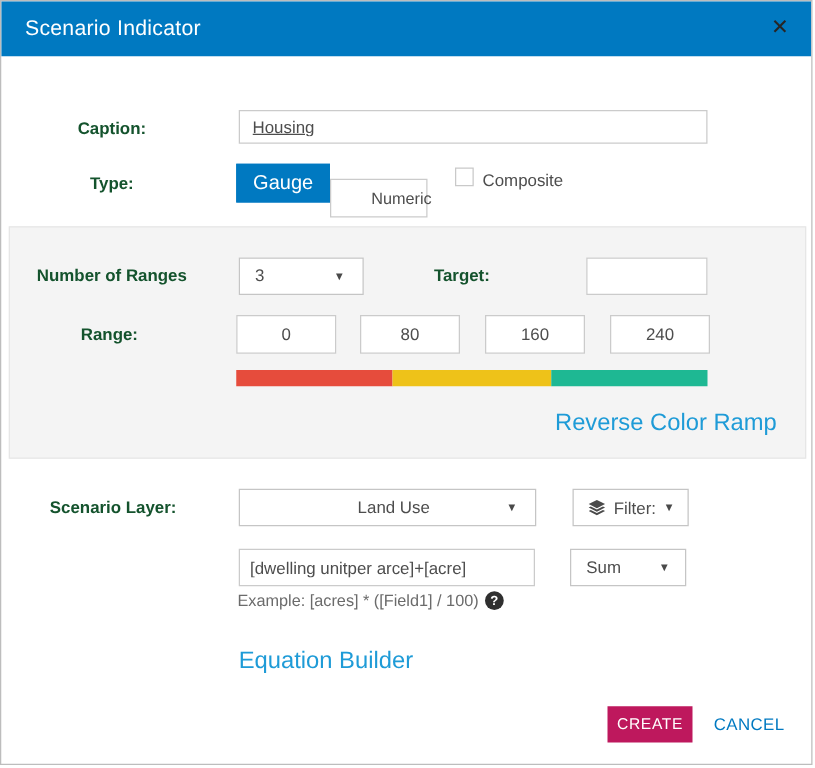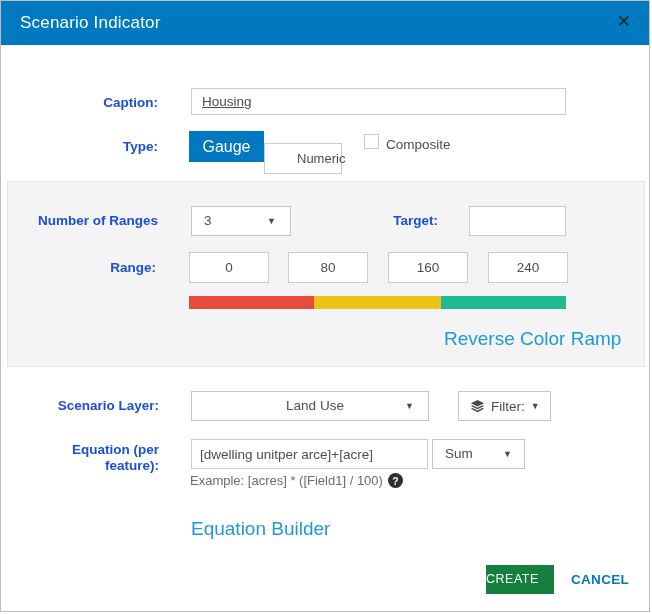--- a/index.html
+++ b/index.html
@@ -11,21 +11,21 @@
   .abs{ position:absolute; }
 
   
   .hdr{ left:0; top:0; width:648px; height:44px; background:#0079c1; }
   .hdr-title{ left:19px; top:0; height:27px; line-height:44px; color:#ffffff;
     font-size:17px; font-weight:400; letter-spacing:.2px; }
   .hdr-close{ right:16px; top:0; height:44px; line-height:42px; color:#262626;
     font-size:17px; cursor:pointer; padding:0 2px; }
 
   
-  .lbl{ color:#1d4ed8; font-size:13.5px; font-weight:700; text-align:right; }
+  .lbl{ color:#14532d; font-size:13.5px; font-weight:700; text-align:center; }
   .plain{ color:#4d4d4d; font-size:13.5px; font-weight:400; }
 
   input[type=text]{
     border:1px solid #cbcbcb; background:#fff; color:#4d4d4d;
     font-family:"Liberation Sans", sans-serif; font-size:13.5px;
     outline:none;
   }
 
   
   .cap-lbl{ left:20px; top:94px; width:137px; }
@@ -71,34 +71,34 @@
 
   
   .lay-lbl{ left:21px; top:397px; width:137px; }
   .dd-layer{ left:190px; top:390px; width:238px; height:30px; line-height:28px; padding-left:10px;text-align:center; }
   .filter-btn{ left:457px; top:390px; width:93px; height:30px; display:flex;
     align-items:center; padding-left:11px; gap:6px; }
 
   
   .eq-lbl{ left:21px; top:441px; width:137px; line-height:16px; }
   .eq-input{ left:190px; top:438px; width:237px; height:30px; padding:0 8px; font-size:13px; }
-  .dd-sum{ left:431px; top:438px; width:93px; height:30px; line-height:28px; padding-left:12px; }
+  .dd-sum{ left:455px; top:438px; width:93px; height:30px; line-height:28px; padding-left:12px; }
   .ex-line{ left:189px; top:472px; font-size:13px; color:#6b6b6b; display:flex;
     align-items:center; gap:5px; }
   .help{ width:15px; height:15px; border-radius:50%; background:#2f2f2f; color:#fff;
     font-size:10.5px; font-weight:700; display:inline-flex; align-items:center;
     justify-content:center; cursor:pointer; }
   .builder-link{ left:190px; top:469px;margin-top:48px; }
 
   
-  .btn-create{ left:485px; top:564px; width:68px; height:29px; background:#15803d;
+  .btn-create{ left:485px; top:564px; width:68px; height:29px; background:#be185d;
     color:#fff; border:none; font-size:12.5px; letter-spacing:.5px; cursor:pointer;
-    text-align:left; line-height:29px; font-family:"Liberation Sans", sans-serif; }
+    text-align:center; line-height:29px; font-family:"Liberation Sans", sans-serif; }
   .cancel{ left:570px; top:571px; color:#0079c1; font-size:13.5px;
-    letter-spacing:.3px; cursor:pointer;font-weight:bold; }
+    letter-spacing:.3px; cursor:pointer; }
 </style>
 </head>
 <body>
 
 <div class="dialog">
 
   <div class="abs hdr">
     <div class="abs hdr-title">Scenario Indicator</div>
     <div class="abs hdr-close">✕</div>
   </div>
@@ -145,24 +145,20 @@
   <div class="abs dd filter-btn">
     <svg width="15" height="15" viewBox="0 0 16 16">
       <path d="M8 1 L15 4.5 L8 8 L1 4.5 Z" fill="#4a4a4a"></path>
       <path d="M1 7.5 L8 11 L15 7.5 L13.2 6.6 L8 9.2 L2.8 6.6 Z" fill="#4a4a4a"></path>
       <path d="M1 10.5 L8 14 L15 10.5 L13.2 9.6 L8 12.2 L2.8 9.6 Z" fill="#4a4a4a"></path>
     </svg>
     <span style="font-size:13.5px;">Filter:</span>
     <span style="font-size:9px; color:#4a4a4a;">▼</span>
   </div>
 
-  <div class="abs lbl eq-lbl">
-    <div>Equation (per</div>
-    <div>feature):</div>
-  </div>
   <input type="text" class="abs eq-input" value="[dwelling unitper arce]+[acre]" style="">
   <div class="abs dd dd-sum">
     <span>Sum</span>
     <span class="caret" style="right:12px;">▼</span>
   </div>
 
   <div class="abs ex-line">
     <span>Example: [acres] * ([Field1] / 100)</span>
     <span class="help">?</span>
   </div>

